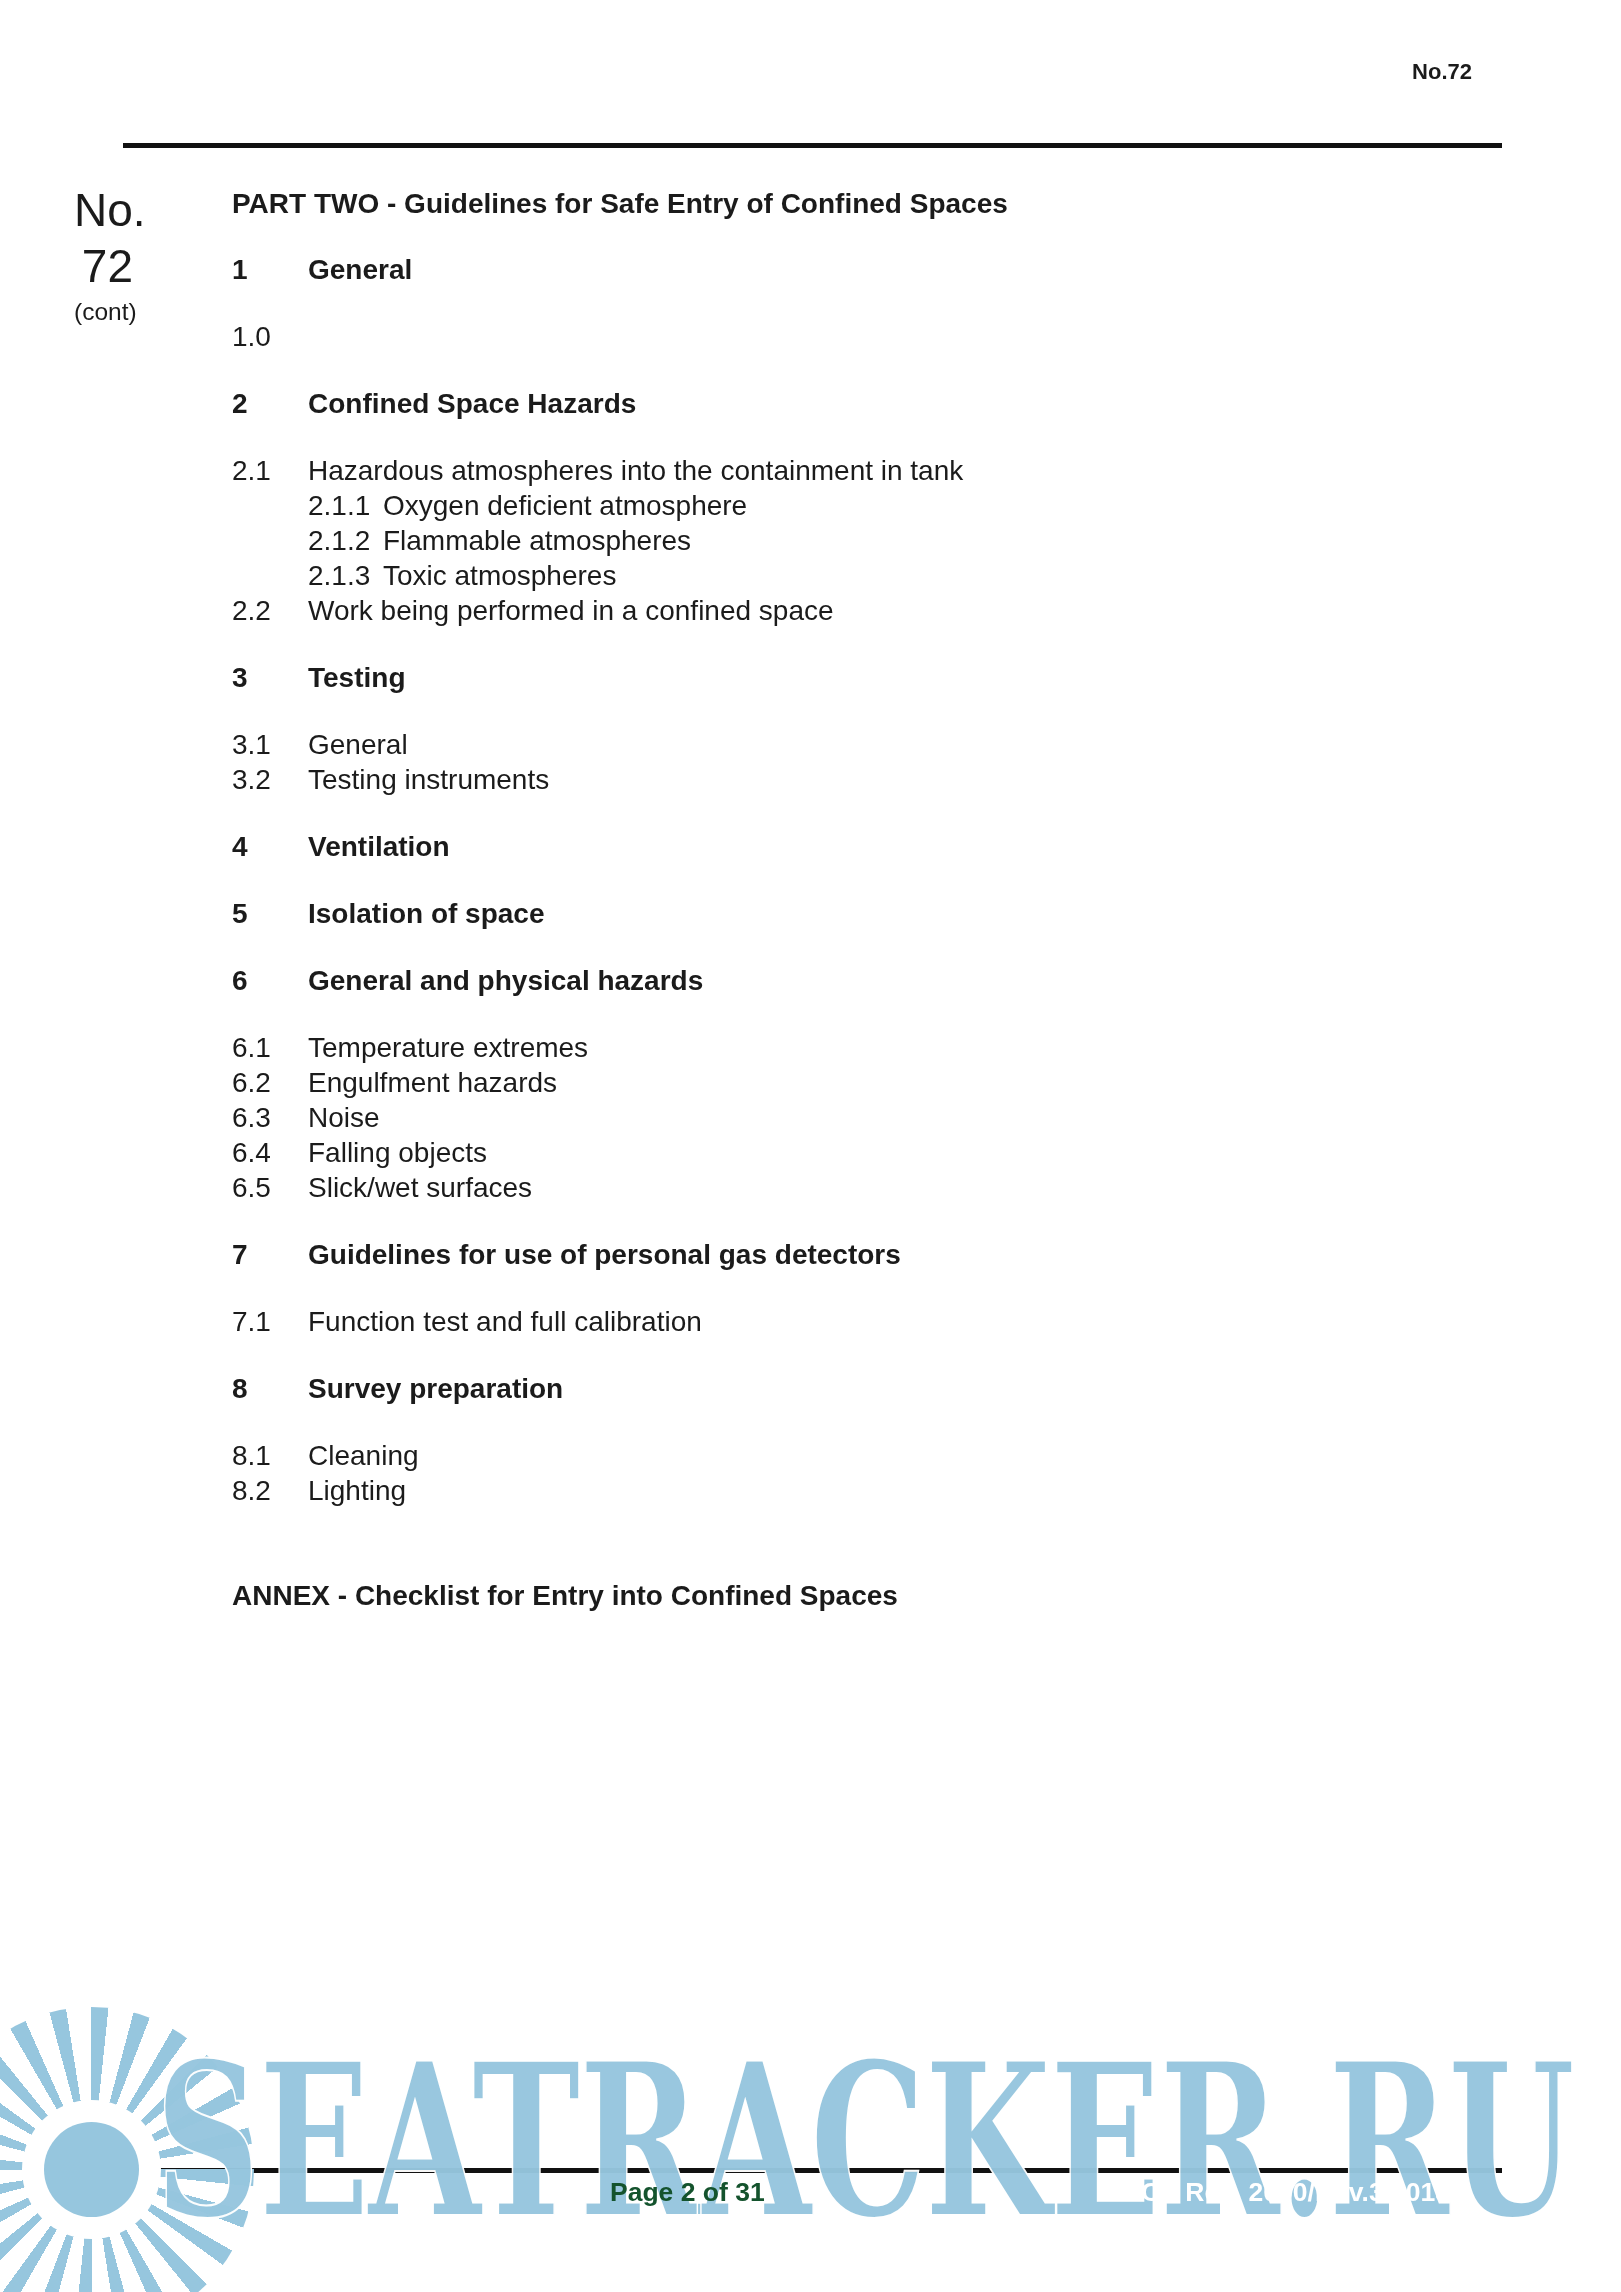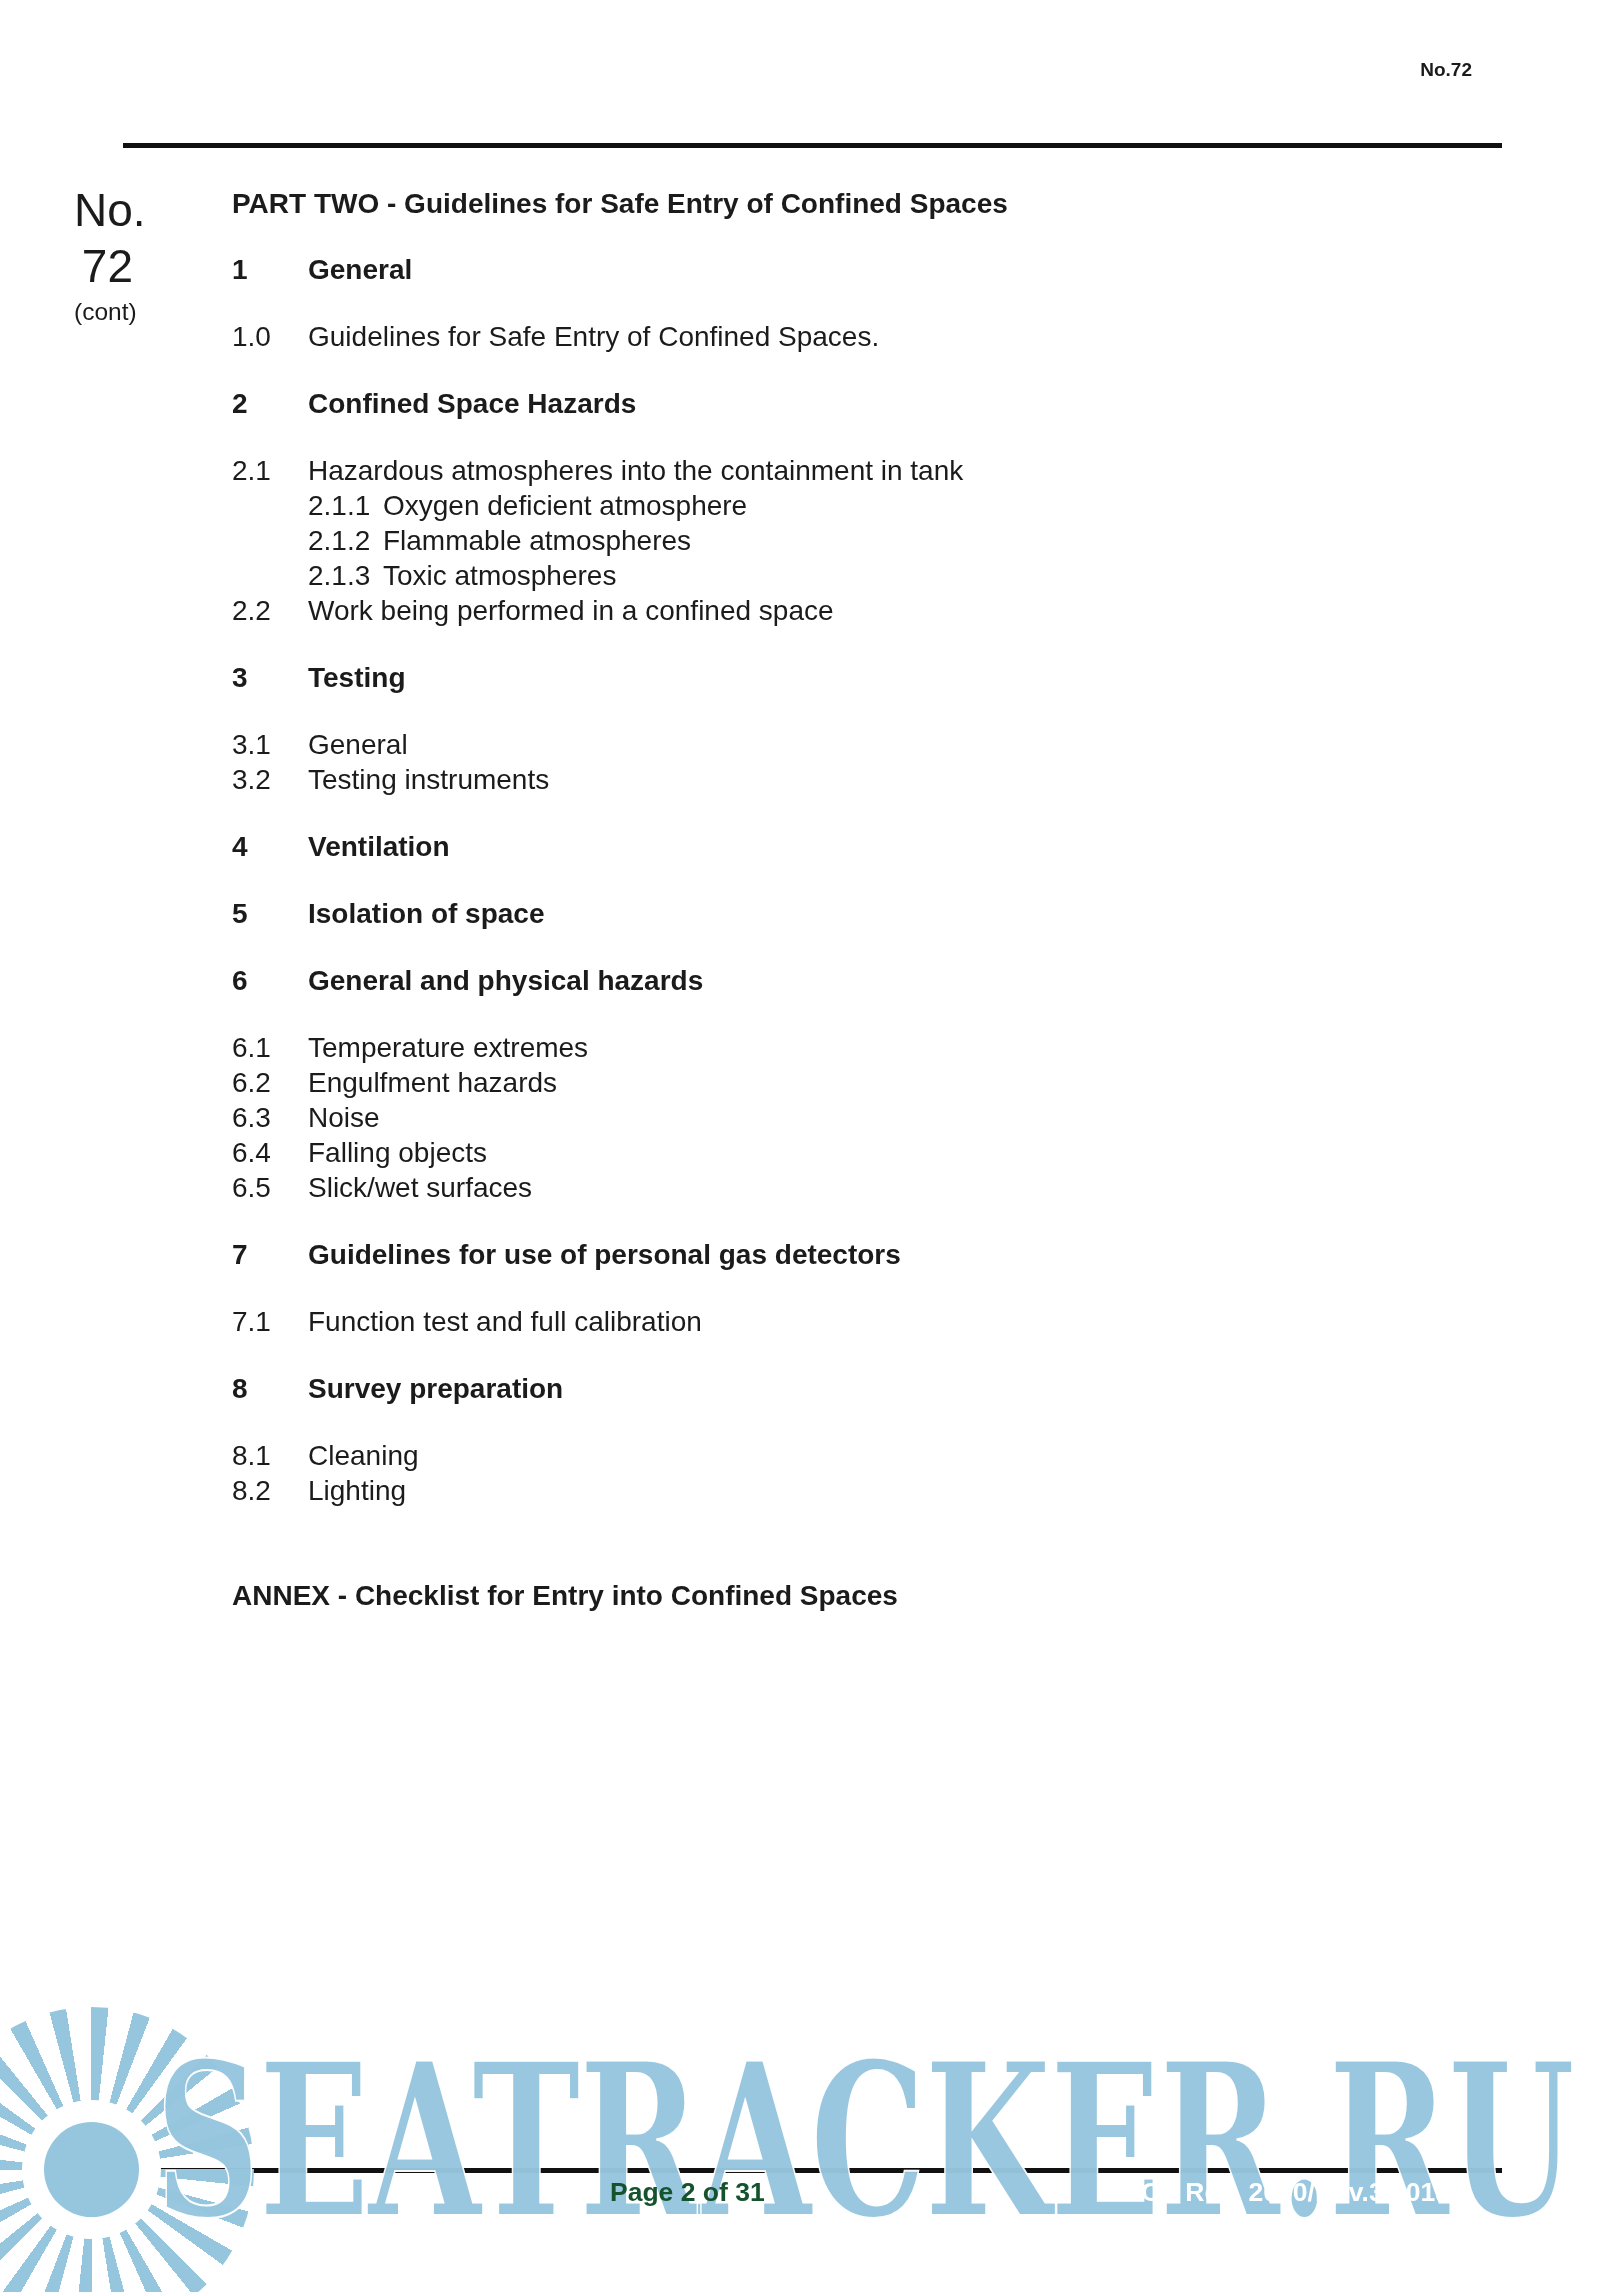--- a/index.html
+++ b/index.html
@@ -10,21 +10,21 @@
     background: #ffffff;
     overflow: hidden;
     font-family: "Liberation Sans", sans-serif;
     color: #1b1b1b;
     margin: 0 auto;
   }
   .header-no {
     position: absolute;
     top: 59px;
     right: 149px;
-    font-size: 19px;
+    font-size: 22px;
     font-weight: bold;
   }
   .rule {
     position: absolute;
     left: 123px;
     width: 1379px;
     height: 4.9px;
     background: #111111;
   }
   .rule-top { top: 143px; }
@@ -138,21 +138,20 @@
 
   <div class="content">
     <div class="doc-title">PART TWO - Guidelines for Safe Entry of Confined Spaces</div>
     <div id="toc-list">
         <div class="toc-row bold">
           <span class="num">1</span>
           <span class="lab">General</span>
         </div>
         <div class="toc-row gap-group">
           <span class="num">1.0</span>
-          <span class="lab">Guidelines for Safe Entry of Confined Spaces.</span>
         </div>
         <div class="toc-row bold gap-group">
           <span class="num">2</span>
           <span class="lab">Confined Space Hazards</span>
         </div>
         <div class="toc-row gap-group">
           <span class="num">2.1</span>
           <span class="lab">Hazardous atmospheres into the containment in tank</span>
         </div>
         <div class="toc-row indent">

